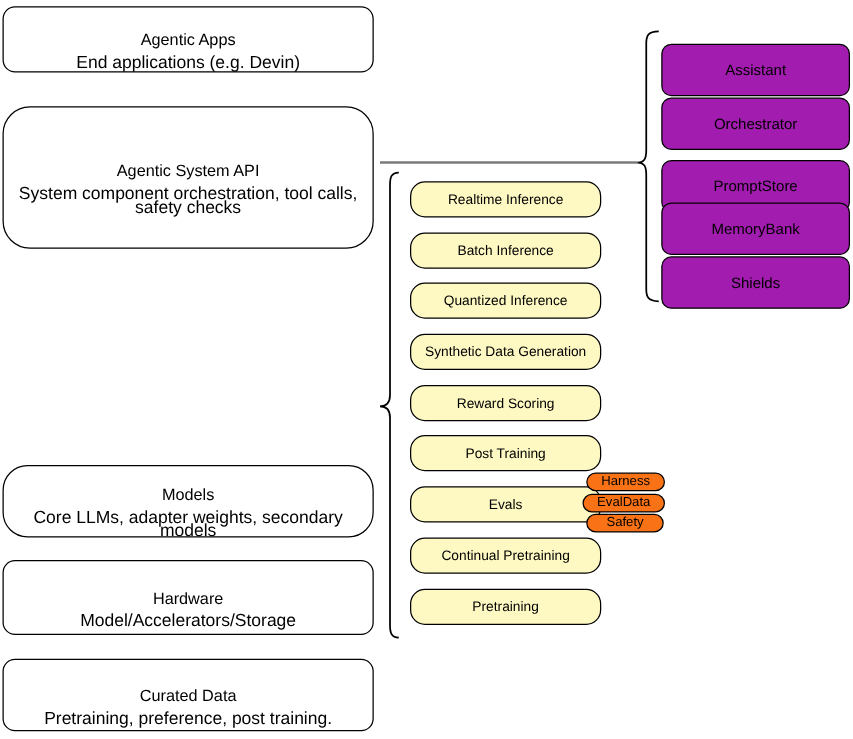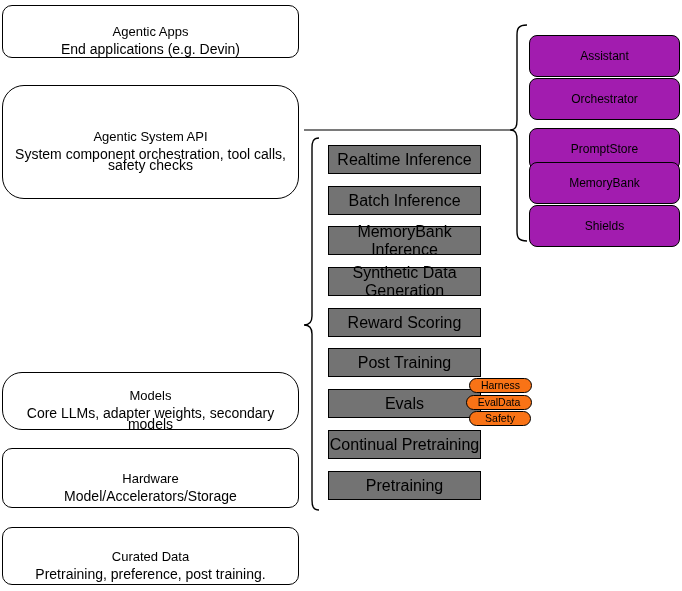--- a/index.html
+++ b/index.html
@@ -12,23 +12,23 @@
   .bigbox{
     position:absolute;left:2px;width:297px;box-sizing:border-box;
     border:1.4px solid #000;background:#fff;z-index:2;
     display:flex;flex-direction:column;align-items:center;justify-content:center;
     gap:5px;text-align:center;
   }
   .bigbox .title{font-size:13px;line-height:14px;margin-top:17px;}
   .bigbox .subtitle{font-size:14px;line-height:11px;}
   .midbox{
     position:absolute;left:328px;width:153px;height:29px;box-sizing:border-box;
-    border:1.4px solid #000;border-radius:0;background:#737373;z-index:2;
+    border:1.4px solid #000;border-radius:12px;background:#fef9c3;z-index:2;
     display:flex;align-items:center;justify-content:center;
-    font-size:16px;text-align:center;
+    font-size:11px;text-align:center;
   }
   .rightbox{
     position:absolute;left:529px;width:151px;height:42px;box-sizing:border-box;
     border:1.4px solid #000;border-radius:8px;background:#a21caf;z-index:2;
     display:flex;align-items:center;justify-content:center;
     font-size:12px;text-align:right;
   }
   .pill{
     position:absolute;box-sizing:border-box;height:15px;
     border:1.2px solid #000;border-radius:8px;background:#f97316;z-index:3;
@@ -68,21 +68,21 @@
     <div class="subtitle">Model/Accelerators/Storage</div>
   </div>
 
   <div class="bigbox" style="top:527px;height:58px;border-radius:10px">
     <div class="title">Curated Data</div>
     <div class="subtitle">Pretraining, preference, post training.</div>
   </div>
 
   <div class="midbox" style="top:145px">Realtime Inference</div>
   <div class="midbox" style="top:186px">Batch Inference</div>
-  <div class="midbox" style="top:226px">MemoryBank Inference</div>
+  <div class="midbox" style="top:226px">Quantized Inference</div>
   <div class="midbox" style="top:267px">Synthetic Data Generation</div>
   <div class="midbox" style="top:308px">Reward Scoring</div>
   <div class="midbox" style="top:348px">Post Training</div>
   <div class="midbox" style="top:389px">Evals</div>
   <div class="midbox" style="top:430px">Continual Pretraining</div>
   <div class="midbox" style="top:471px">Pretraining</div>
 
   <div class="pill" style="left:469px;top:378px;width:63px">Harness</div>
   <div class="pill" style="left:466px;top:395px;width:66px">EvalData</div>
   <div class="pill" style="left:469px;top:411px;width:62px">Safety</div>

